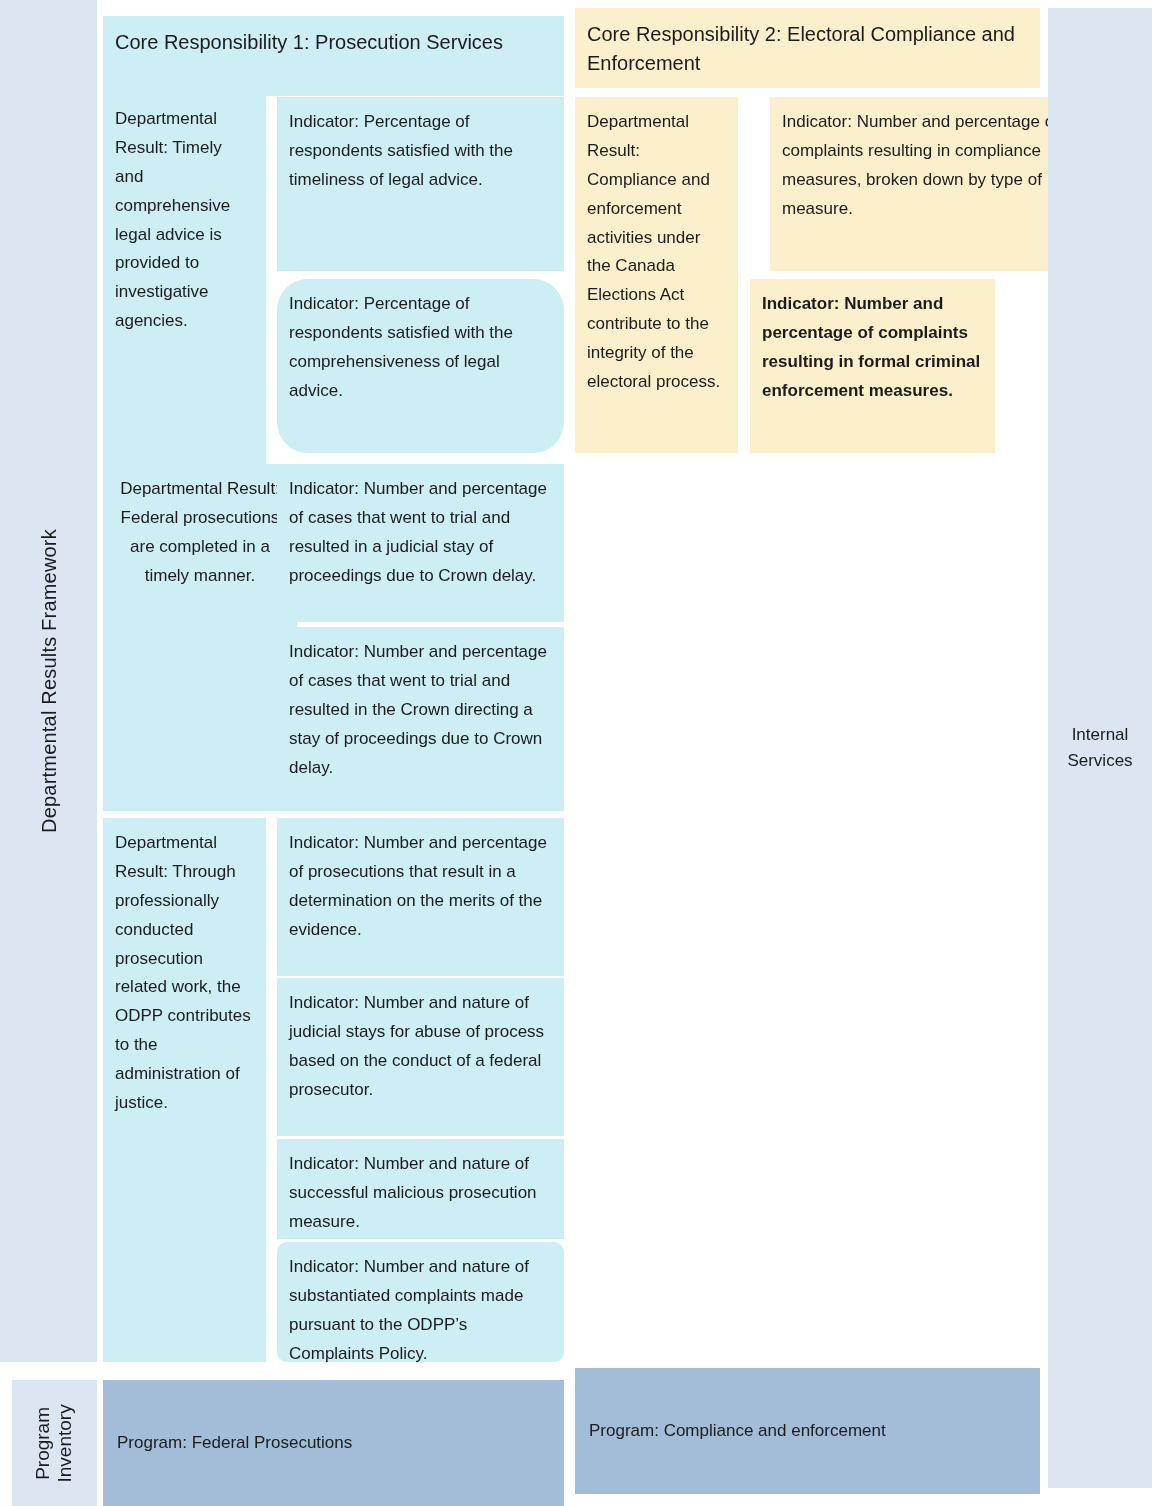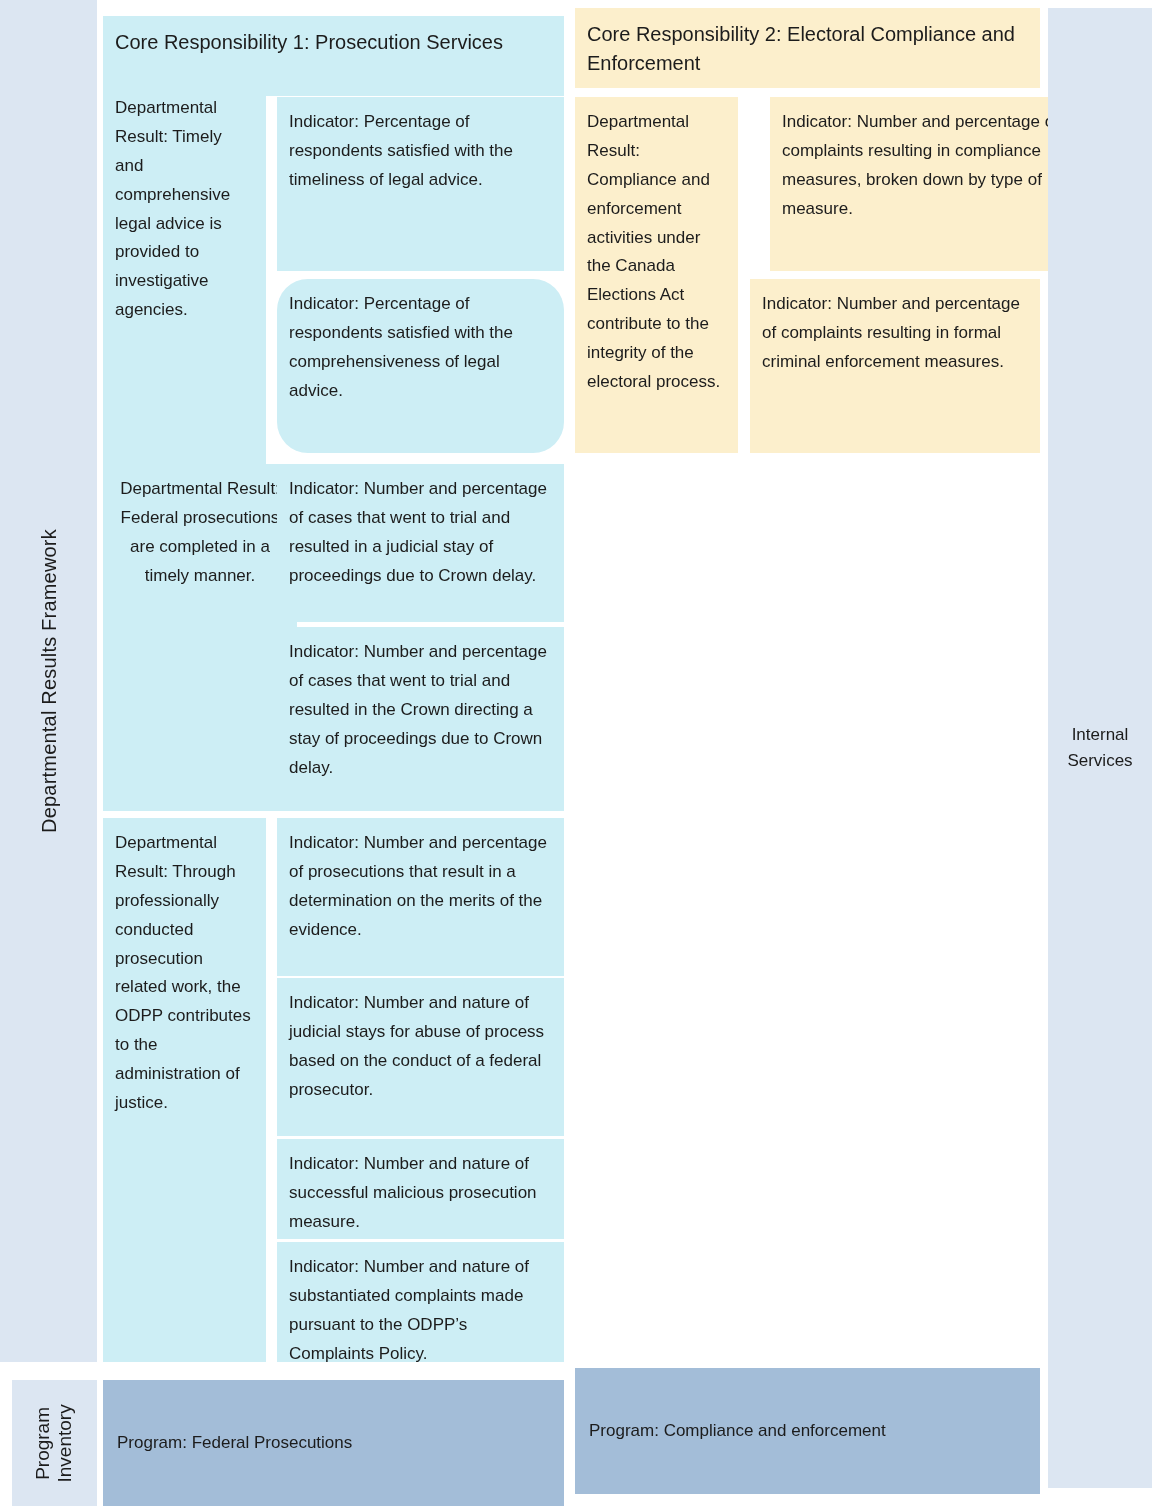--- a/index.html
+++ b/index.html
@@ -126,37 +126,37 @@
     <div class="pi-sidebar-inner">
       <span>Program</span>
       <span>Inventory</span>
     </div>
   </div>
 
   <div class="cr-header cr1-header">Core Responsibility 1: Prosecution Services</div>
 
   <div class="cr-header cr2-header">Core Responsibility 2: Electoral Compliance and Enforcement</div>
 
-  <div class="cell cell-blue" style="left:103px; top:83px; width:163px; height:464px;">Departmental Result: Timely and comprehensive legal advice is provided to investigative agencies.</div>
+  <div class="cell cell-blue" style="left:103px; top:94px; width:163px; height:464px;">Departmental Result: Timely and comprehensive legal advice is provided to investigative agencies.</div>
   <div class="cell cell-blue" style="left:277px; top:97px; width:287px; height:174px;">Indicator: Percentage of respondents satisfied with the timeliness of legal advice.</div>
   <div class="cell cell-blue" style="left:277px; top:279px; width:287px; height:174px;border-radius:31px;">Indicator: Percentage of respondents satisfied with the comprehensiveness of legal advice.</div>
 
   <div class="cell cell-blue" style="left:103px; top:464px; width:194px; height:347px;text-align:center;">Departmental Result: Federal prosecutions are completed in a timely manner.</div>
   <div class="cell cell-blue" style="left:277px; top:464px; width:287px; height:158px;">Indicator: Number and percentage of cases that went to trial and resulted in a judicial stay of proceedings due to Crown delay.</div>
   <div class="cell cell-blue" style="left:277px; top:627px; width:287px; height:184px;">Indicator: Number and percentage of cases that went to trial and resulted in the Crown directing a stay of proceedings due to Crown delay.</div>
 
   <div class="cell cell-blue" style="left:103px; top:818px; width:163px; height:544px;">Departmental Result: Through professionally conducted prosecution related work, the ODPP contributes to the administration of justice.</div>
   <div class="cell cell-blue" style="left:277px; top:818px; width:287px; height:158px;">Indicator: Number and percentage of prosecutions that result in a determination on the merits of the evidence.</div>
   <div class="cell cell-blue" style="left:277px; top:978px; width:287px; height:158px;">Indicator: Number and nature of judicial stays for abuse of process based on the conduct of a federal prosecutor.</div>
   <div class="cell cell-blue" style="left:277px; top:1139px; width:287px; height:100px;">Indicator: Number and nature of successful malicious prosecution measure.</div>
-  <div class="cell cell-blue" style="left:277px; top:1242px; width:287px; height:120px;">Indicator: Number and na­ture of substantiated com­plaints made pursuant to the ODPP’s Complaints Policy.</div>
+  <div class="cell cell-blue" style="left:277px; top:1242px; width:287px; height:120px;border-radius:10px;">Indicator: Number and na­ture of substantiated com­plaints made pursuant to the ODPP’s Complaints Policy.</div>
 
   <div class="cell cell-yellow" style="left:575px; top:97px; width:163px; height:356px;">Departmental Result: Compliance and enforcement activities under the Canada Elections Act contribute to the integrity of the electoral process.</div>
   <div class="cell cell-yellow" style="left:770px; top:97px; width:322px; height:174px;">Indicator: Number and percentage of complaints resulting in compliance measures, broken down by type of measure.</div>
-  <div class="cell cell-yellow" style="left:750px; top:279px; width:290px; height:174px;">Indicator: Number and percentage of complaints resulting in formal criminal enforcement measures.</div>
+  <div class="cell cell-yellow" style="left:750px; top:279px; width:245px; height:174px;font-weight:bold;">Indicator: Number and percentage of complaints resulting in formal criminal enforcement measures.</div>
 
   <div class="internal-services">
     <div class="internal-services-label">
       <div>Internal</div>
       <div>Services</div>
     </div>
   </div>
 
   <div class="program-box prog1">Program: Federal Prosecutions</div>
   <div class="program-box prog2">Program: Compliance and enforcement</div>

